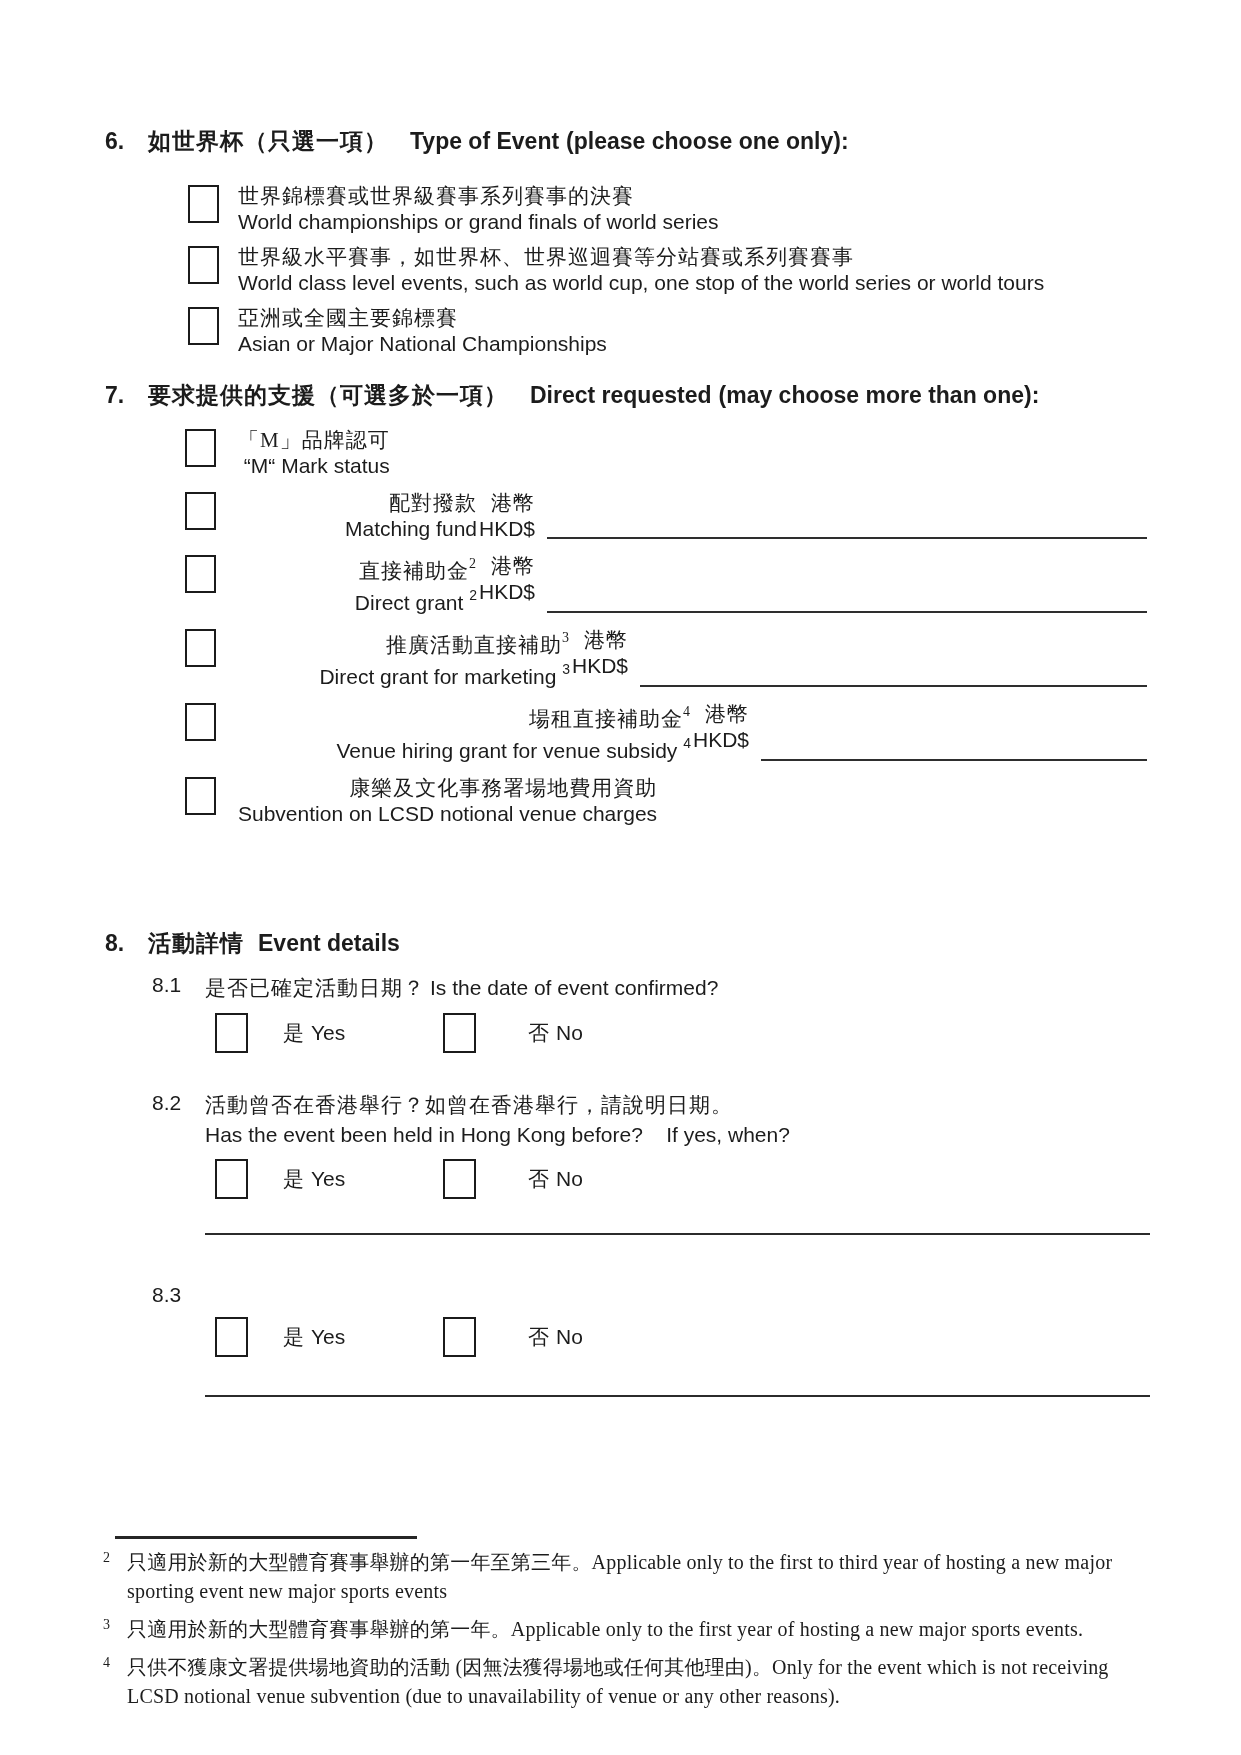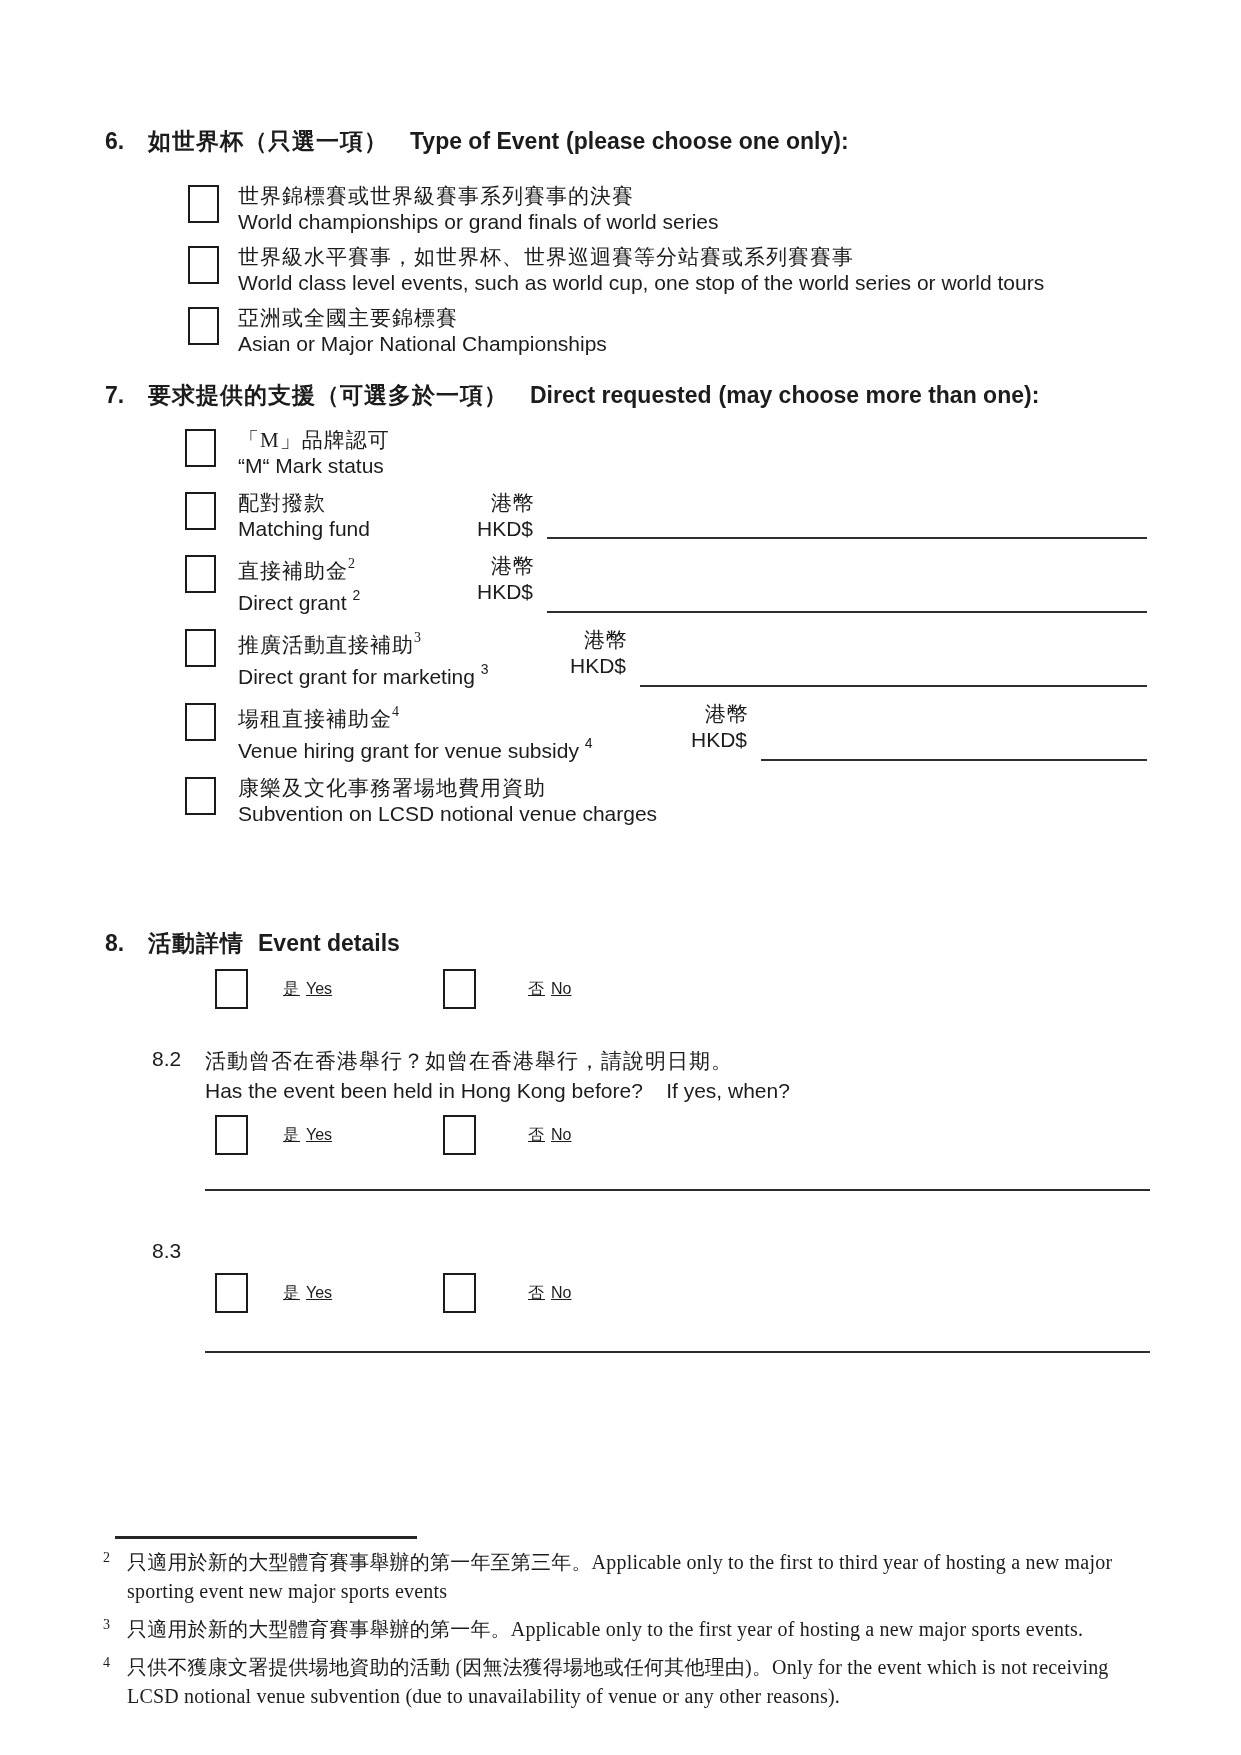--- a/index.html
+++ b/index.html
@@ -17,41 +17,41 @@
   .sec-head .note{font-weight:bold;margin-left:7px;}
 
   .opts6{margin:26px 0 0 83px;}
   .opt{display:flex;align-items:flex-start;margin-bottom:9px;}
   .cb{flex:none;width:27px;height:34px;border:2px solid #1b1b1b;background:#fff;margin-top:2px;}
   .opt .txt{margin-left:19px;}
   .line-zh{font-family:"Liberation Serif",serif;font-size:21px;line-height:26px;letter-spacing:1px;}
   .line-en{font-size:21px;line-height:26px;}
   sup{font-size:14px;position:relative;top:-2px;}
 
-  .opts7{margin:16px 0 0 80px;}
+  .opts7{margin:16px 0 0 80px;text-align:right;}
   .opt7{display:flex;margin-bottom:11px;}
   .opt7 .txt{margin-left:22px;}
   .lw-a{flex:none;width:239px;}
   .lw-b{flex:none;width:332px;}
   .lw-c{flex:none;width:453px;}
   .cur .line-zh{padding-left:14px;}
   .fill{flex:1;border-bottom:2px solid #2e2e2e;margin:0 0 3px 12px;}
 
   .q{display:flex;font-size:21px;}
   .q .qnum{flex:none;width:53px;}
   .q81{margin-top:14px;margin-left:47px;}
   .q82{margin-top:38px;margin-left:47px;}
   .q83{margin-top:48px;margin-left:47px;}
   .qline{line-height:29px;}
   .q .en-inline{margin-left:5px;}
   .gap-en{white-space:pre-wrap;}
 
   .yn{display:flex;align-items:center;margin:10px 0 0 110px;}
   .yn .cb{width:29px;height:36px;margin:0;}
-  .yn .lab{margin-left:35px;font-size:16px;width:160px;text-decoration:underline;}
+  .yn .lab{margin-left:35px;font-size:21px;width:160px;}
   .yn .lab2{margin-left:52px;width:auto;}
   .yn .lab .zhf{margin-right:6px;}
   .blank{margin-left:100px;width:945px;border-bottom:2px solid #2b2b2b;}
   .blank82{margin-top:34px;}
   .blank83{margin-top:38px;}
 
   .fn-rule{width:302px;border-top:3px solid #262626;margin-left:12px;}
   .fn{display:flex;margin-top:9px;font-family:"Liberation Serif",serif;font-size:20px;line-height:29px;}
   .fn:first-of-type{margin-top:16px;}
   .fn .fn-sup{flex:none;width:24px;font-size:14px;position:relative;top:-5px;}
@@ -174,20 +174,26 @@
     </div>
   </div>
 
   <div class="sec" id="sec8">
     <div class="sec-head">
       <span class="num">8.</span>
       <span class="zhf">活動詳情</span>
       <span class="en8">Event details</span>
     </div>
 
+    <div class="q q81">
+      <span class="qnum">8.1</span>
+      <span class="qline">
+        <span class="zhf">是否已確定活動日期？</span><span class="en-inline">Is the date of event confirmed?</span>
+      </span>
+    </div>
     <div class="yn">
       <span class="cb"></span>
       <span class="lab"><span class="zhf">是</span><span>Yes</span></span>
       <span class="cb"></span>
       <span class="lab lab2"><span class="zhf">否</span><span>No</span></span>
     </div>
 
     <div class="q q82">
       <span class="qnum">8.2</span>
       <span>

